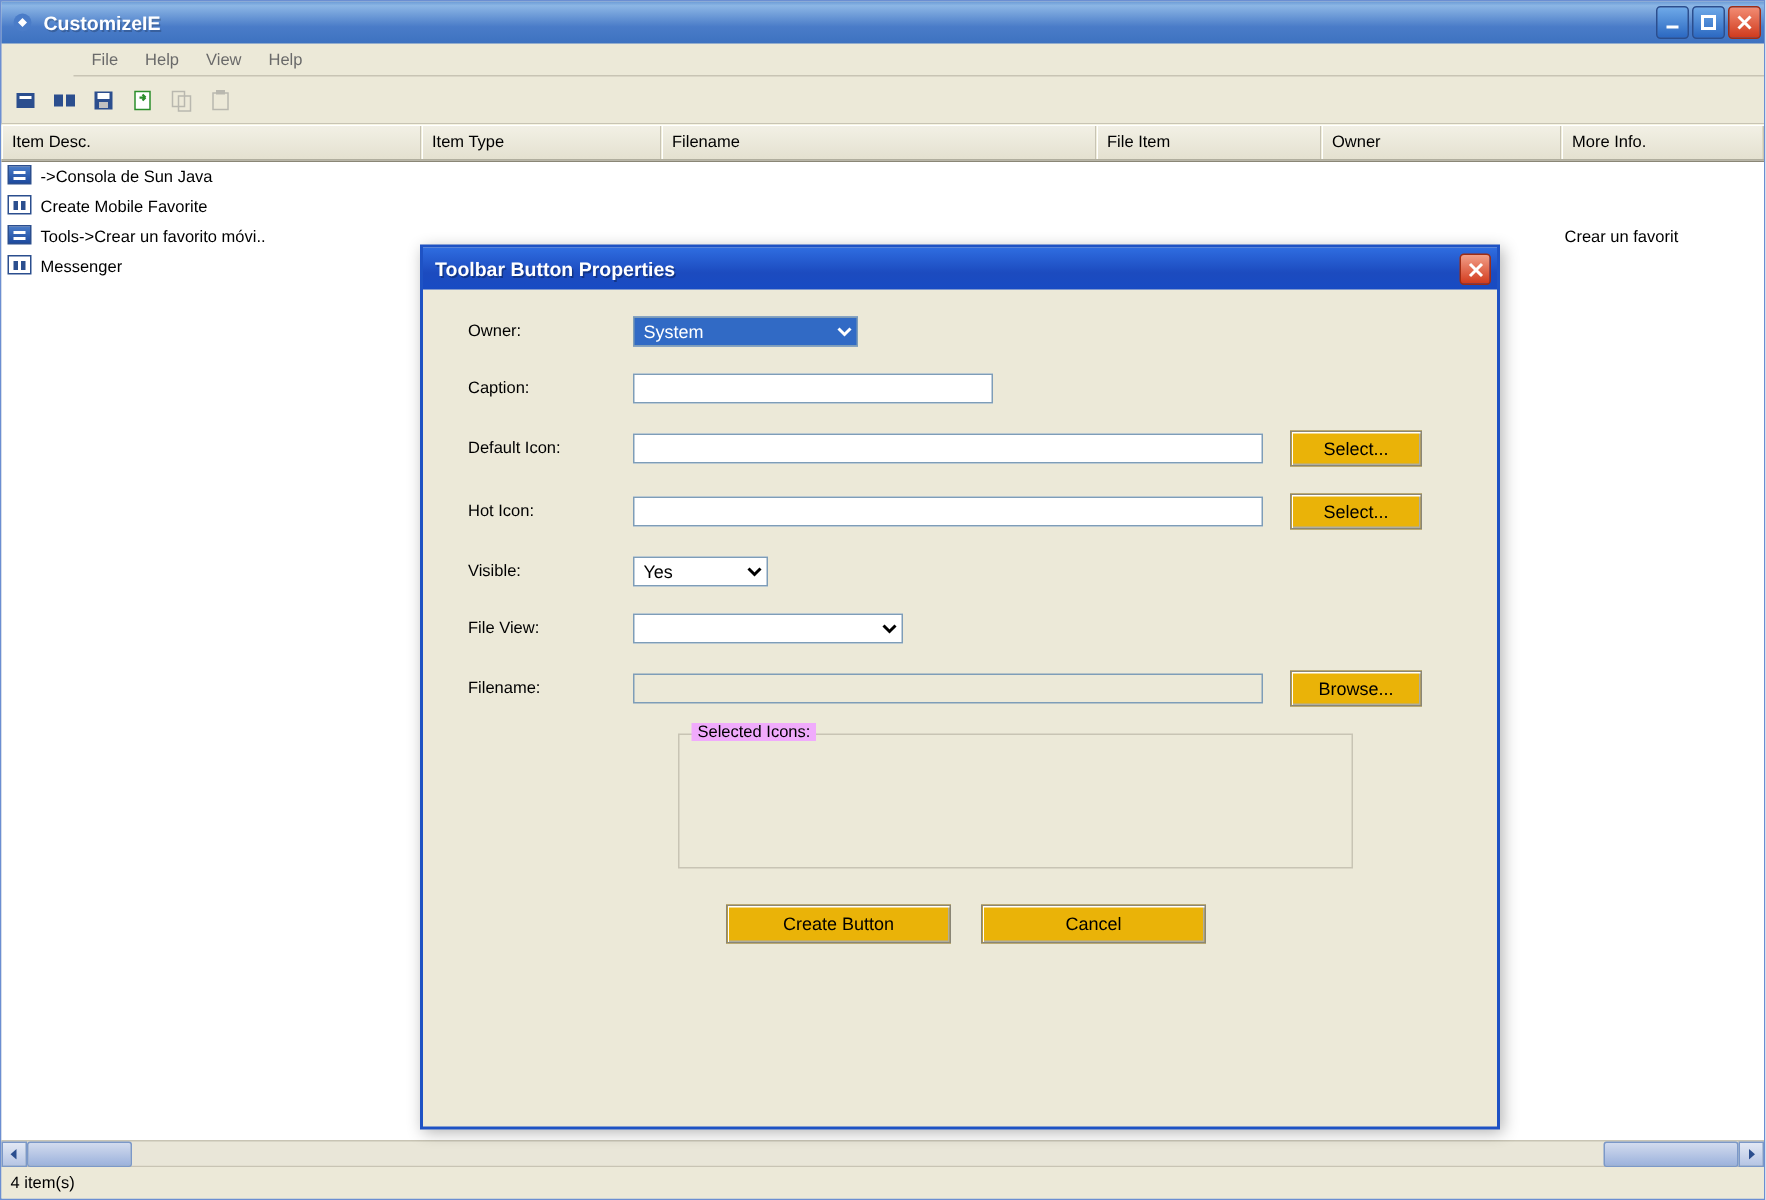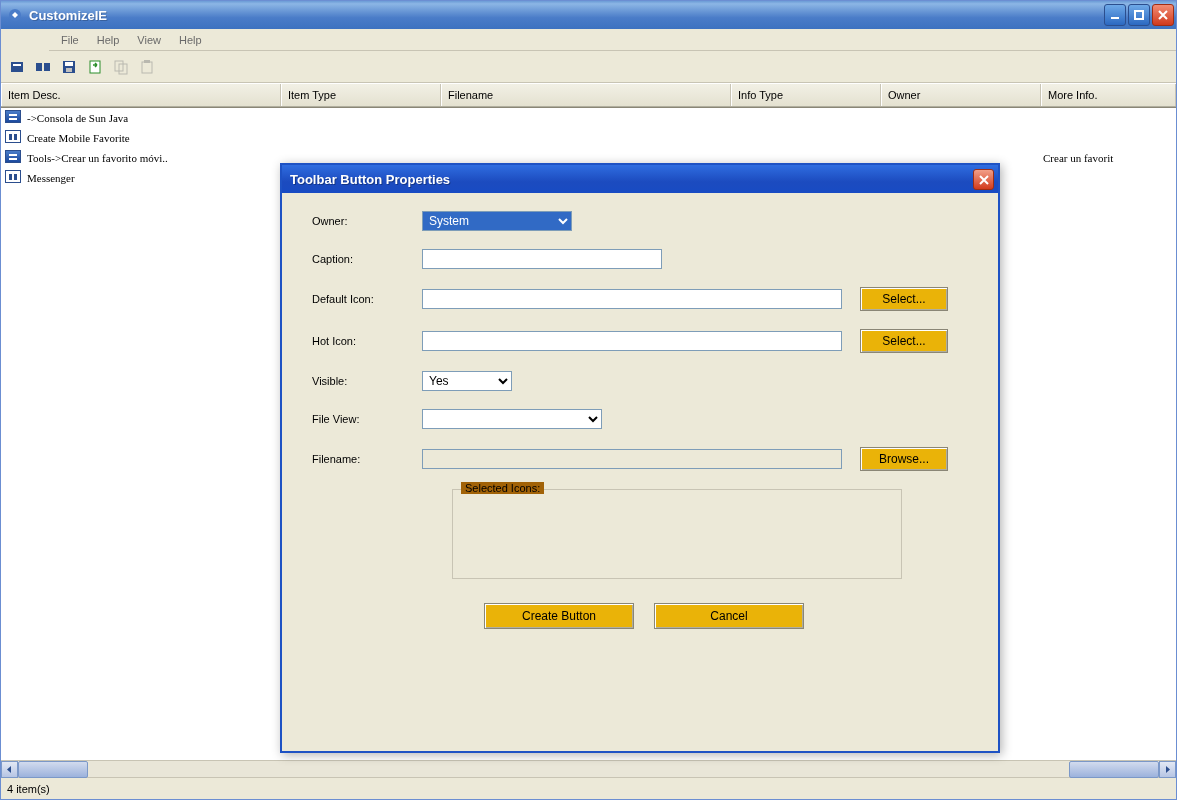--- a/index.html
+++ b/index.html
@@ -63,21 +63,21 @@
   .colh {
     border-right:1px solid #c8c4b4; border-left:1px solid #fff;
     display:flex; align-items:center; padding:0 6px;
     background:linear-gradient(to bottom, #f2f0e5, #e4e1d0);
   }
 
   .list-area {
     flex:1; background:#fff; position:relative; overflow:hidden;
     border-top:1px solid #8a8676;
   }
-  .row { height:20px; display:flex; align-items:center;font-family:Liberation Serif, serif; }
+  .row { height:20px; display:flex; align-items:center; }
   .row .icon { width:16px; height:16px; margin:0 4px 0 4px; display:inline-flex; }
   .row .cell { padding:0 2px; white-space:nowrap; overflow:hidden; text-overflow:ellipsis; }
 
   .h-scroll {
     height:17px; background:#e9e6d8; border-top:1px solid #c8c4b4;
     position:relative; display:flex; align-items:center;
   }
   .sbtn {
     width:17px; height:17px; background:linear-gradient(to bottom,#e2e8f4,#b6c5e4);
     border:1px solid #7b98c8; display:flex; align-items:center; justify-content:center;
@@ -133,21 +133,21 @@
     font:inherit; font-size:12px;
   }
   .btn.sel { width:88px; }
   .btn.browse { width:88px;text-align:center;}
   .groupbox {
     margin-left:140px; width:450px; height:90px;
     border:1px solid #c8c4b4; position:relative; padding:10px;
     background:#ece9d8;
   }
   .groupbox .legend {
-    position:absolute; top:-8px; left:8px; background:#a16207; padding:0 4px;
+    position:absolute; top:-8px; left:8px; background:#f0abfc; padding:0 4px;
   }
   .dlg-buttons { display:flex; gap:20px; justify-content:center; margin-top:24px; }
   .dlg-buttons .btn { width:150px; height:26px; }
 
   .row-icon-box {
     width:16px; height:13px; background:#fff;
     border:1px solid #2b4e8e; display:flex; align-items:center; justify-content:center;
   }
   .row-icon-box.blue { background:linear-gradient(to bottom,#4a7cc8,#1d4a9e); }
 </style>
@@ -227,21 +227,21 @@
           <rect x="3" y="3" width="10" height="11" fill="none" stroke="#888"></rect>
           <rect x="5" y="1" width="6" height="3" fill="#888"></rect>
         </svg>
       </span>
   </div>
 
   <div class="columns">
     <div class="colh" style="width:280px">Item Desc.</div>
     <div class="colh" style="width:160px">Item Type</div>
     <div class="colh" style="width:290px">Filename</div>
-    <div class="colh" style="width:150px">Info Type</div>
+    <div class="colh" style="width:150px">File Item</div>
     <div class="colh" style="width:160px">Owner</div>
     <div class="colh" style="flex:1">More Info.</div>
   </div>
 
   <div class="list-area">
     <div class="row">
       <span class="icon">
           <span class="row-icon-box blue">
             <svg width="10" height="8">
               <rect x="1" y="1" width="8" height="2" fill="#fff"></rect>

